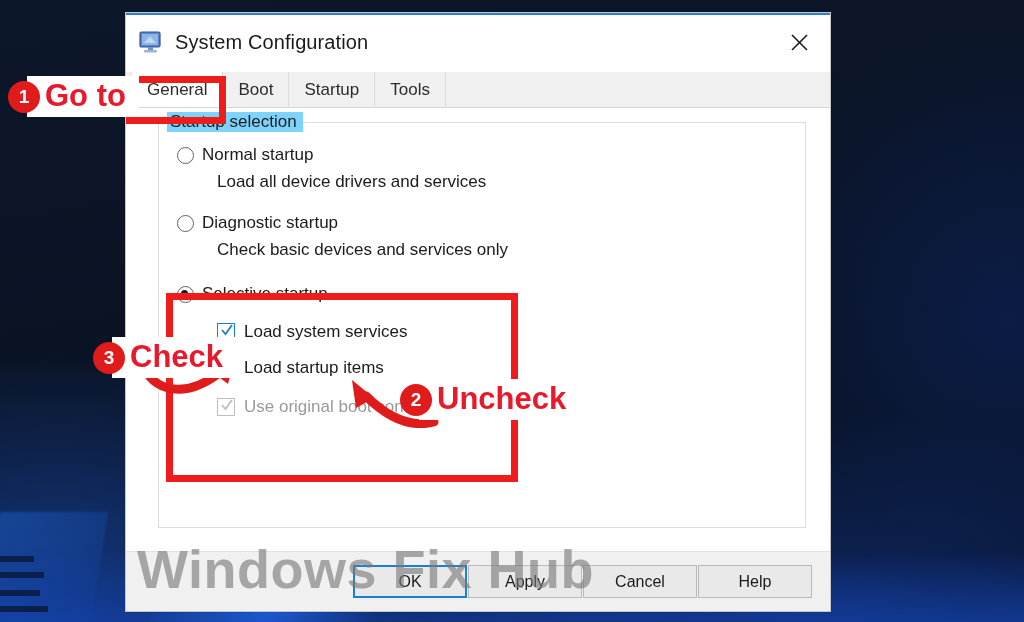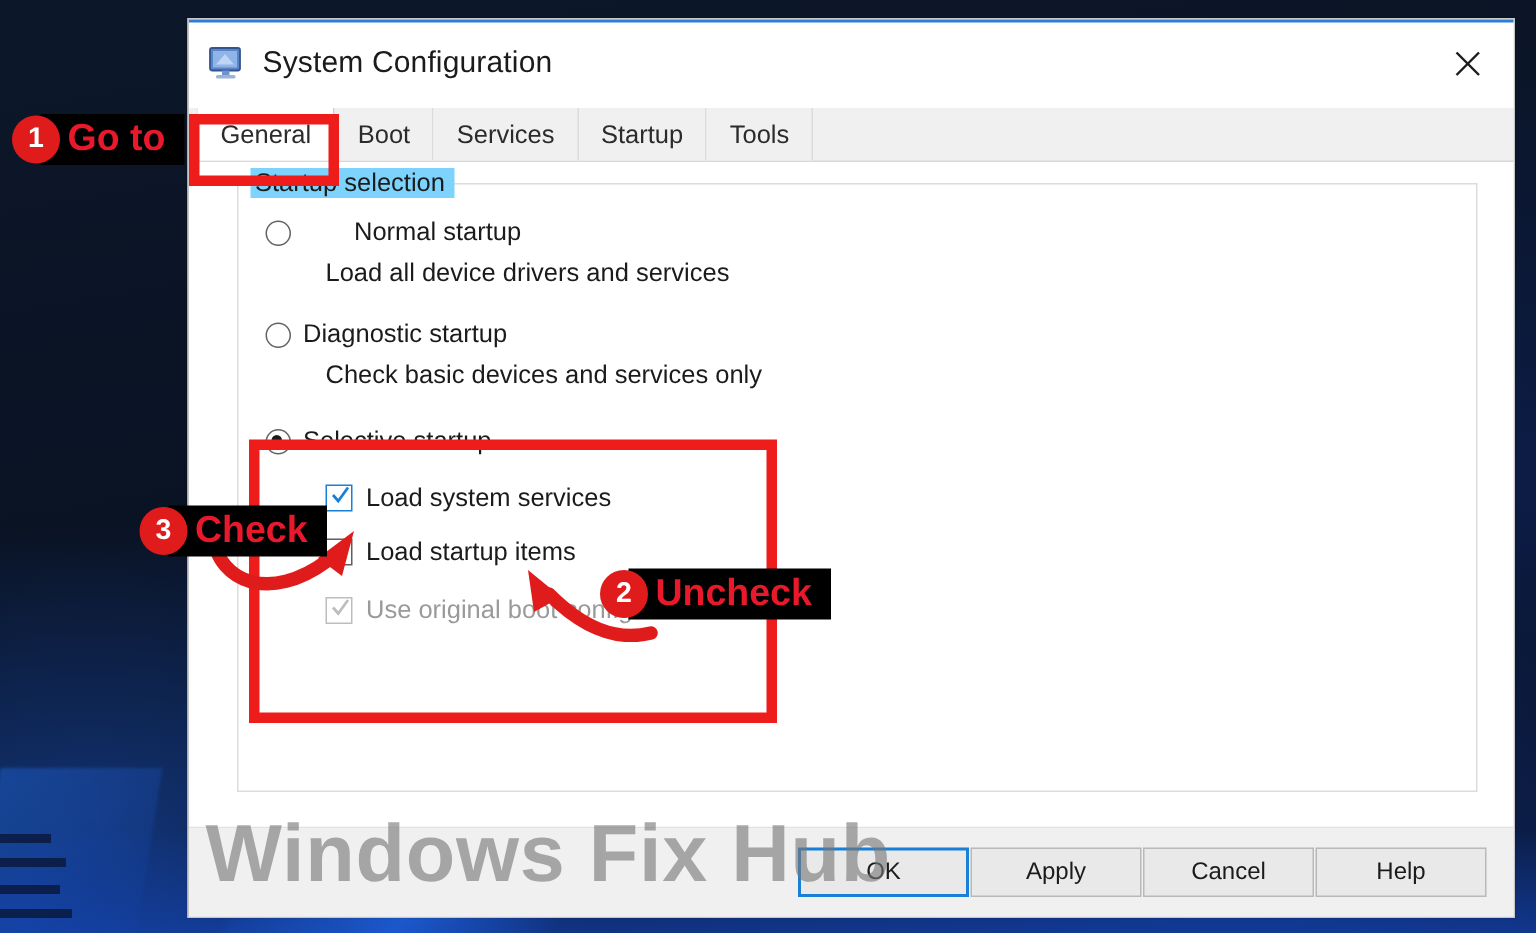--- a/index.html
+++ b/index.html
@@ -57,21 +57,21 @@
   .wp-ridge.r1 { left: 0px;  top: 556px; width: 34px; height: 6px; }
   .wp-ridge.r2 { left: 0px;  top: 572px; width: 44px; height: 6px; }
   .wp-ridge.r3 { left: 0px;  top: 590px; width: 40px; height: 6px; }
   .wp-ridge.r4 { left: 0px;  top: 606px; width: 48px; height: 6px; }
 
   
   #dialog {
     position: absolute;
     left: 125px;
     top: 12px;
-    width: 885px;
+    width: 706px;
     height: 600px;
     background: #ffffff;
     border: 1px solid #c7c7c7;
     box-shadow: 0 0 0 1px rgba(0,0,0,0.05);
     display: flex;
     flex-direction: column;
   }
   .titlebar {
     height: 59px;
     display: flex;
@@ -282,23 +282,23 @@
     font-size: 19px;
     font-weight: bold;
     display: flex;
     align-items: center;
     justify-content: center;
     flex: 0 0 auto;
     position: relative;
     z-index: 2;
   }
   .callout-text {
-    background: #000000;
+    background: #ffffff;
     color: #e8192b;
-    font-size: 25px;
+    font-size: 31px;
     font-weight: bold;
     padding: 2px 13px 3px 18px;
     margin-left: -13px;
     white-space: nowrap;
   }
   #callout-1 { left: 8px;  top: 76px; }
   #callout-3 { left: 93px; top: 337px; }
   #callout-2 { left: 400px; top: 379px; }
 
   .arrow-svg {
@@ -349,35 +349,32 @@
     </div>
 
     <div class="tabstrip">
       <div class="tab active">
           <span>General</span>
         </div>
       <div class="tab">
           <span>Boot</span>
         </div>
       <div class="tab">
-          <span>Services</span>
-        </div>
-      <div class="tab">
           <span>Startup</span>
         </div>
       <div class="tab">
           <span>Tools</span>
         </div>
     </div>
 
     <div class="content">
       <div class="groupbox">
         <span class="groupbox-legend">Startup selection</span>
 
-        <div class="option-row" style="margin-top:22px;gap:34px;">
+        <div class="option-row" style="margin-top:22px;">
           <span class="radio"></span>
           <span class="option-label">Normal startup</span>
         </div>
         <div class="sub-desc">Load all device drivers and services</div>
 
         <div class="option-row" style="margin-top:21px;">
           <span class="radio"></span>
           <span class="option-label">Diagnostic startup</span>
         </div>
         <div class="sub-desc">Check basic devices and services only</div>

